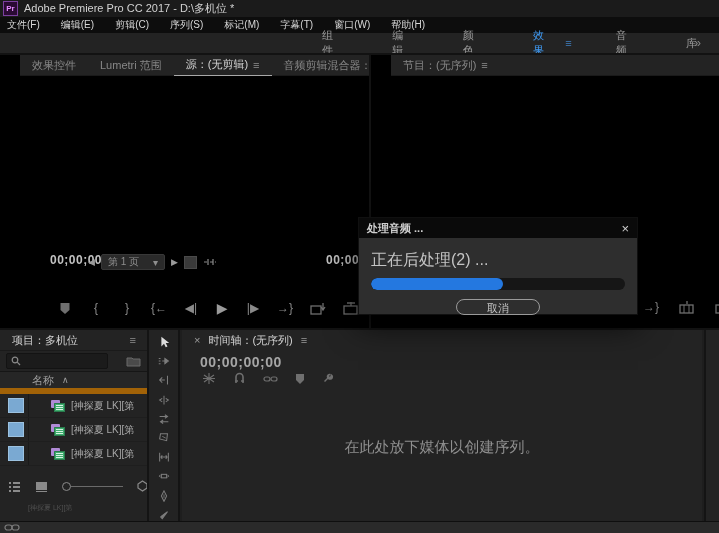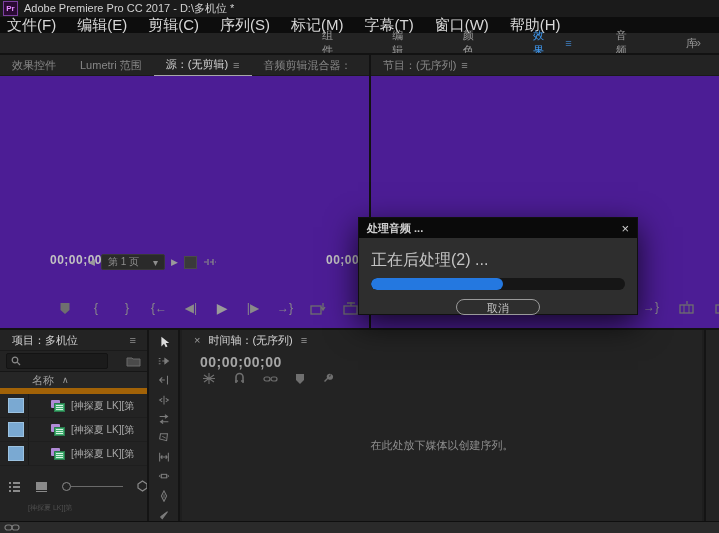--- a/index.html
+++ b/index.html
@@ -7,35 +7,35 @@
        font-family:"Liberation Sans","DejaVu Sans",sans-serif;
        background:#1e1e1e;color:#c8c8c8;font-size:11px;
        -webkit-font-smoothing:antialiased;}
   .abs{position:absolute;}
   
   .titlebar{left:0;top:0;width:719px;height:17px;background:#1b1b1b;display:flex;align-items:center;}
   .pr-logo{width:13px;height:13px;margin:0 6px 0 3px;background:#2a0a33;border:1px solid #7b3f9e;
            color:#e58cff;font-size:8px;font-weight:bold;display:flex;align-items:center;justify-content:center;}
   .win-title{color:#d2d2d2;font-size:11px;}
   .menubar{left:0;top:17px;width:719px;height:16px;background:#0d0d0d;display:flex;align-items:center;gap:21px;padding-left:7px;}
-  .menu-item{color:#d8d8d8;font-size:15px;cursor:default;}
+  .menu-item{color:#d8d8d8;font-size:10px;cursor:default;}
   .wsbar{left:0;top:33px;width:719px;height:20px;background:#232323;border-bottom:2px solid #121212;
          display:flex;align-items:center;}
   .ws-tabs{margin-left:300px;display:flex;align-items:center;gap:8px;}
   .ws-tab{color:#9a9a9a;padding:0 22px;font-size:11px;}
   .ws-tab.active{color:#3f9cf7;padding-right:6px;}
   .ws-menu{color:#3f7fc0;font-size:11px;margin-right:14px;}
   .ws-overflow{position:absolute;right:18px;top:3px;color:#8a8a8a;font-size:12px;}
   
   .paneltabs{height:20px;background:#232323;display:flex;align-items:center;border-bottom:1px solid #1a1a1a;}
   .ptab{color:#878787;padding:0 12px;height:20px;display:flex;align-items:center;gap:5px;white-space:nowrap;}
   .ptab.active{color:#d2d2d2;border-bottom:1px solid #a8a8a8;}
   .ptab .menu-glyph{color:#8f8f8f;}
   
-  .monitor{background:#4c1d95;overflow:hidden;}
+  .monitor{background:#000000;overflow:hidden;padding-left:20px;}
   .tc{font-weight:bold;letter-spacing:.5px;color:#c2c2c2;font-size:12px;}
   .pagebox{display:flex;align-items:center;gap:6px;color:#8a8a8a;}
   .pagesel{background:#2a2a2a;border:1px solid #383838;border-radius:2px;height:14px;
            display:flex;align-items:center;gap:14px;padding:0 6px;color:#8f8f8f;font-size:10px;}
   .arrowbtn{color:#9a9a9a;font-size:9px;}
   .sq-btn{width:11px;height:11px;background:#3a3a3a;border:1px solid #4a4a4a;}
   .transport{display:flex;align-items:center;gap:17px;color:#8a8a8a;font-size:12px;}
   .transport .t{min-width:14px;text-align:center;white-space:nowrap;}
   .transport .play{font-size:14px;color:#9a9a9a;}
   svg.icon{display:block;}
@@ -73,21 +73,21 @@
   .col-divider{position:absolute;left:28px;top:0;bottom:0;width:1px;background:#1a1a1a;}
   
   .toolscol{left:147px;top:330px;width:33px;height:191px;background:#232323;border-left:2px solid #141414;
             border-right:2px solid #141414;box-sizing:border-box;display:flex;flex-direction:column;
             align-items:center;padding-top:6px;gap:7px;overflow:hidden;}
   
   .timeline{left:182px;top:330px;width:520px;height:191px;background:#232323;overflow:hidden;}
   .tl-head{height:20px;display:flex;align-items:center;gap:8px;padding-left:12px;color:#9a9a9a;}
   .tl-tc{color:#a6a6a6;font-size:14px;font-weight:bold;letter-spacing:.5px;margin:4px 0 2px 18px;}
   .tl-tools{display:flex;align-items:center;gap:17px;margin-left:20px;}
-  .tl-drop{position:absolute;left:0;right:0;top:108px;text-align:center;color:#8f8f8f;font-size:11px;}
+  .tl-drop{position:absolute;left:0;right:0;top:108px;text-align:center;color:#8f8f8f;font-size:15px;}
   .meterstrip{left:704px;top:330px;width:15px;height:191px;background:#232323;border-left:2px solid #141414;box-sizing:border-box;}
   
   .statusbar{left:0;top:521px;width:719px;height:12px;background:#2a2a2a;border-top:1px solid #0f0f0f;
              display:flex;align-items:center;padding-left:4px;box-sizing:border-box;}
   .gap-h{position:absolute;background:#121212;}
 </style>
 </head>
 <body>
 
 <div id="app">

